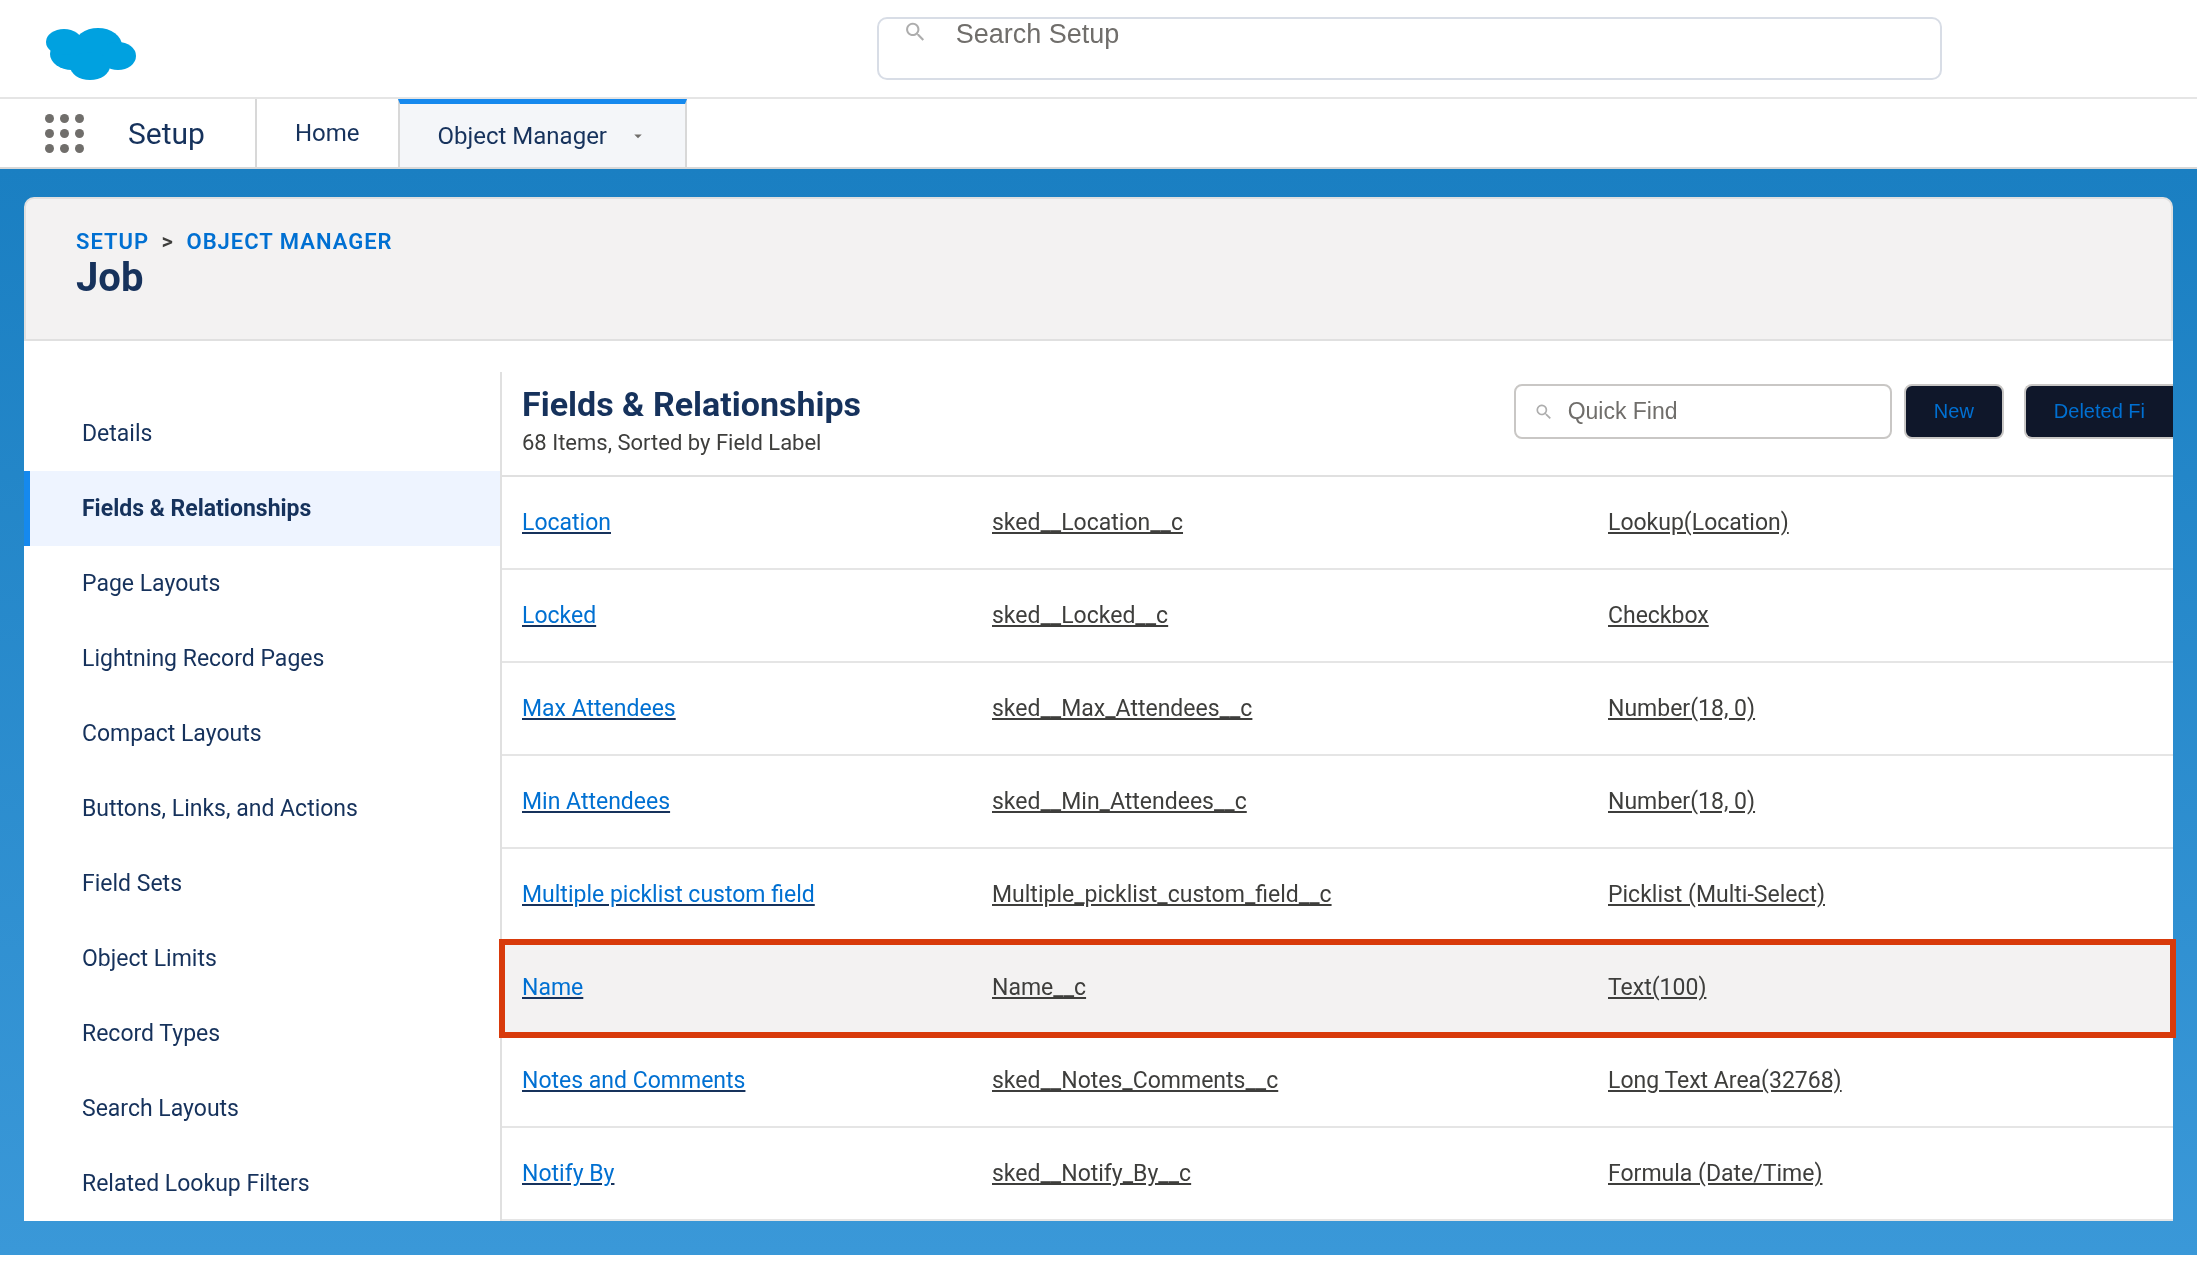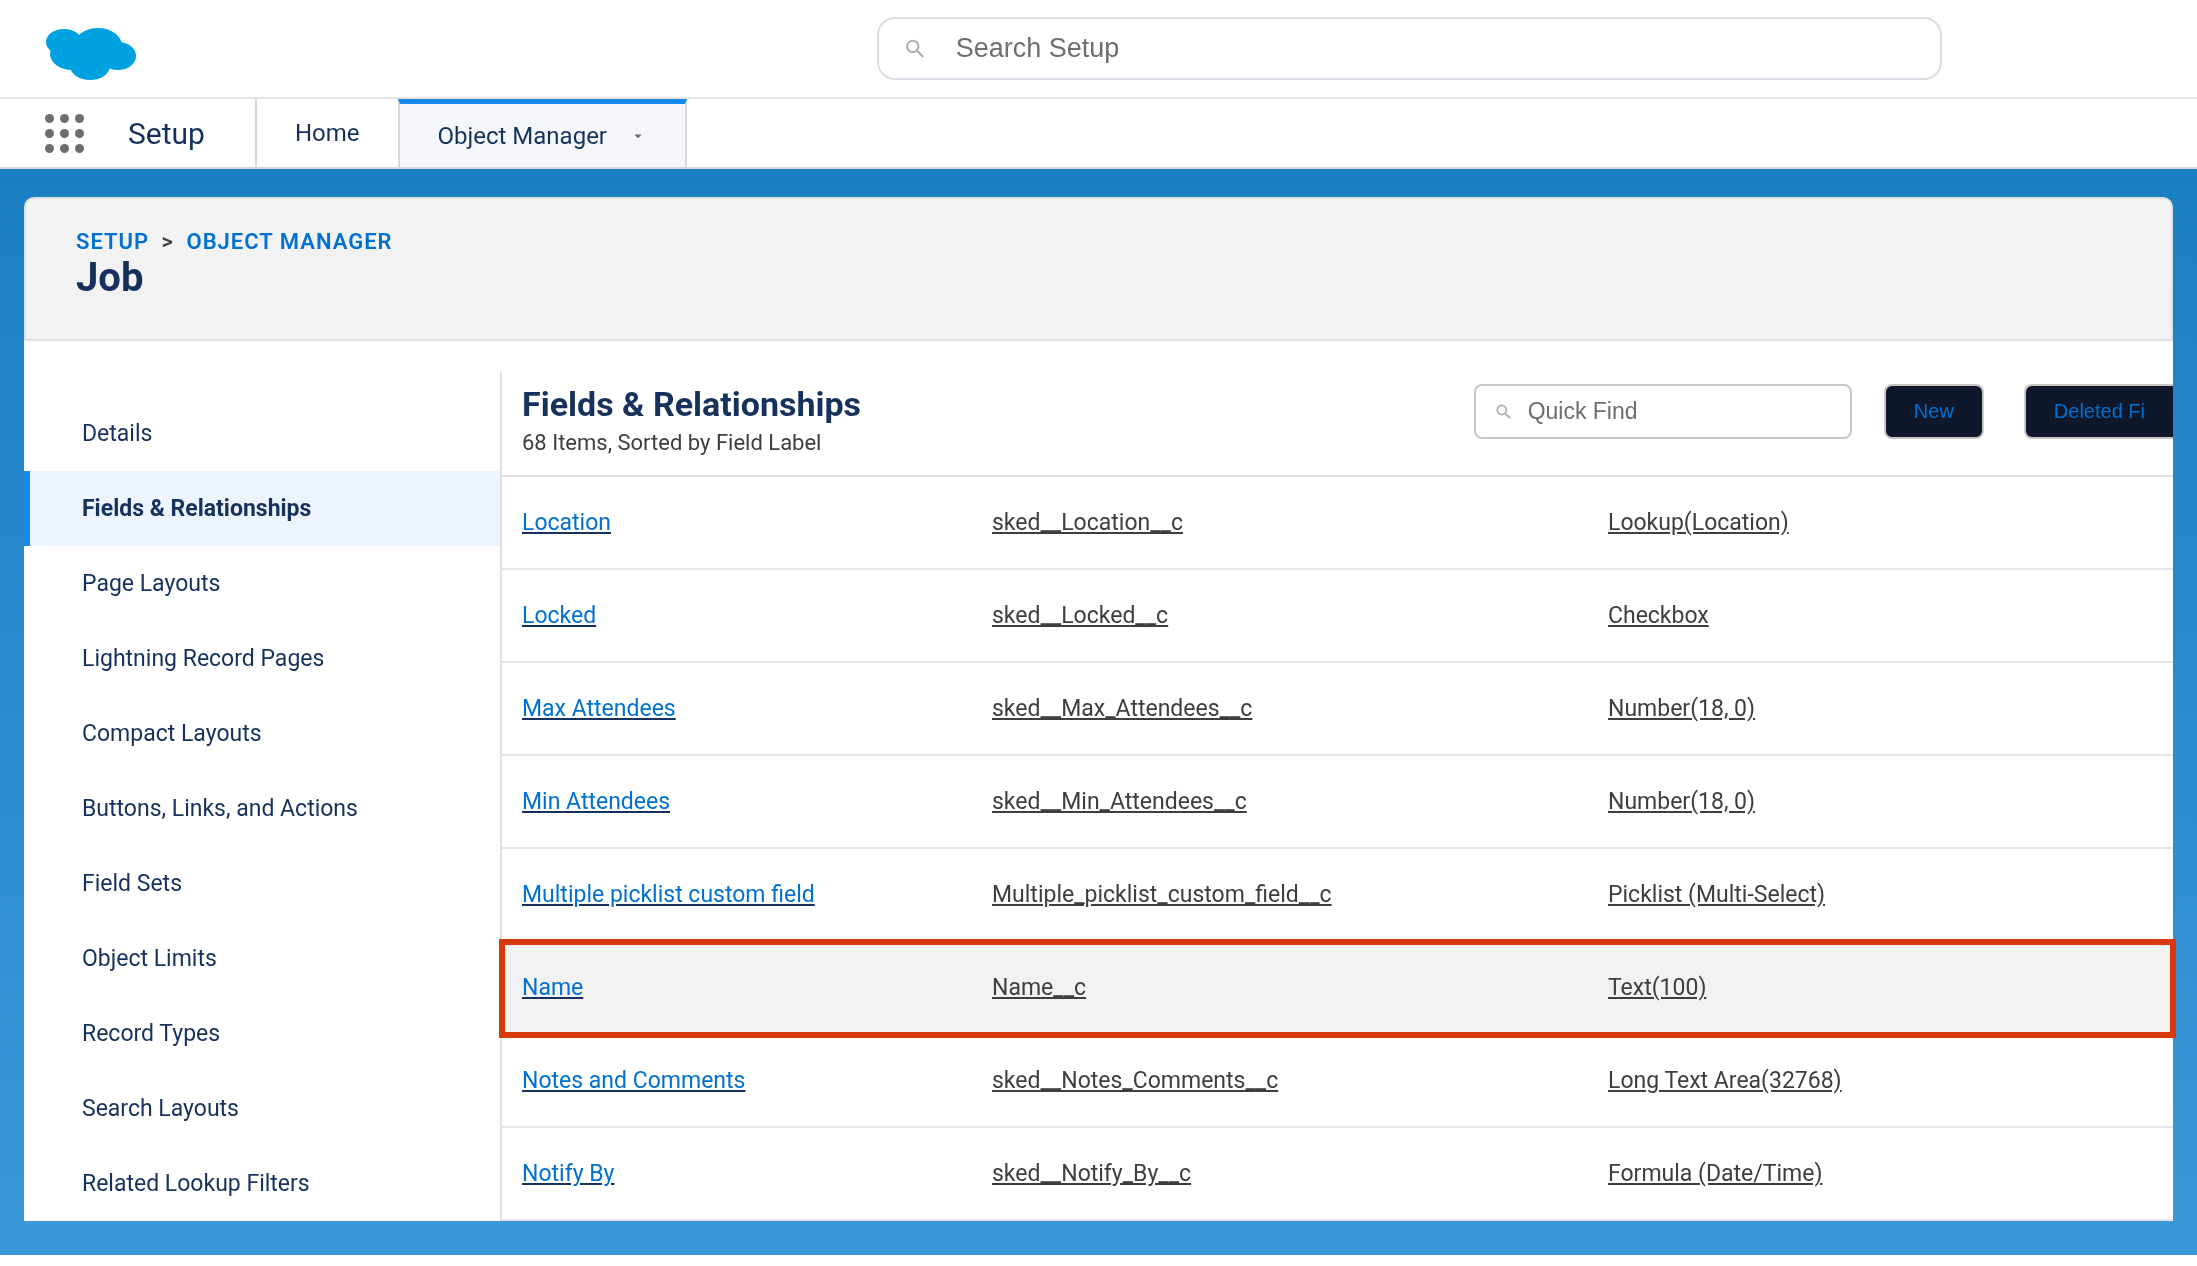--- a/index.html
+++ b/index.html
@@ -3,21 +3,21 @@
   <meta charset="utf-8">
   <style>
     * { margin: 0; padding: 0; box-sizing: border-box; }
     body { font-family: -apple-system, BlinkMacSystemFont, "Segoe UI", Roboto, Helvetica, Arial, sans-serif; background: #fff; color: #16325c; width: 2197px; height: 1266px; overflow: hidden; }
 
     
     .top-bar { display: flex; align-items: center; height: 99px; border-bottom: 2px solid #e5e5e5; }
     .logo-wrap { width: 180px; display: flex; align-items: center; padding-left: 36px; }
     .logo-wrap svg { width: 108px; height: 70px; }
     .search-wrap { flex: none; margin-left: 697px; }
-    .search-box { display: flex; align-items: center; width: 1065px; height: 63px; border: 2px solid #d8dde6; border-radius: 18px; padding: 0 24px; background: #fff; }
+    .search-box { display: flex; align-items: flex-start; width: 1065px; height: 63px; border: 2px solid #d8dde6; border-radius: 10px; padding: 0 24px; background: #fff; }
     .search-box svg { width: 26px; height: 26px; fill: #adadad; margin-right: 28px; }
     .search-box input { border: none; outline: none; font-size: 27px; color: #16325c; width: 100%; background: transparent; }
     .search-box input::placeholder { color: #706e6b; }
 
     
     .nav-bar { display: flex; align-items: stretch; height: 70px; border-bottom: 2px solid #d8d8d8; }
     .nav-waffle { width: 128px; display: flex; align-items: center; justify-content: center; }
     .waffle-grid { display: grid; grid-template-columns: repeat(3, 9px); grid-template-rows: repeat(3, 9px); gap: 6px; }
     .waffle-grid span { width: 9px; height: 9px; background: #706e6b; border-radius: 50%; }
     .nav-title { display: flex; align-items: center; font-size: 30px; font-weight: 400; color: #16325c; padding-right: 50px; }
@@ -41,21 +41,21 @@
     .sidebar { width: 478px; border-right: 2px solid #e0e0e0; padding: 24px 0 0; }
     .sidebar-item { font-size: 23px; color: #16325c; padding: 24px 0 24px 58px; cursor: pointer; }
     .sidebar-item.active { background: #eef4ff; font-weight: 700; border-left: 6px solid #1589ee; padding-left: 52px; }
 
     
     .main { flex: 1; }
     .main-header { display: flex; align-items: flex-start; padding: 24px 0 20px 0; border-bottom: 2px solid #e0e0e0; }
     .main-header-left { padding-left: 20px; }
     .section-title { font-size: 34px; font-weight: 700; color: #16325c; }
     .section-sub { font-size: 22px; color: #3e3e3c; margin-top: 6px; }
-    .main-header-right { margin-left: auto; display: flex; gap: 32px; padding-right: 0; }
+    .main-header-right { margin-left: auto; display: flex; gap: 12px; padding-right: 0; }
     .quick-find { display: flex; align-items: center; width: 378px; height: 55px; border: 2px solid #c9c7c5; border-radius: 8px; padding: 0 18px; background: #fff; }
     .quick-find svg { width: 22px; height: 22px; fill: #adadad; margin-right: 14px; }
     .quick-find input { border: none; outline: none; font-size: 23px; width: 100%; background: transparent; }
     .quick-find input::placeholder { color: #706e6b; }
     .btn { display: flex; align-items: center; justify-content: center; height: 55px; padding: 0 28px; border: 2px solid #c9c7c5; border-radius: 8px; background: #0f172a; color: #0070d2; font-size: 20px; cursor: pointer; }
 
     
     .row { display: flex; align-items: center; border-bottom: 2px solid #e5e5e5; }
     .row.highlight { background: #f3f2f2; outline: 6px solid #d83a0b; outline-offset: -3px; position: relative; z-index: 1; }
     .cell { padding: 32px 0; font-size: 23px; text-decoration: underline; }

